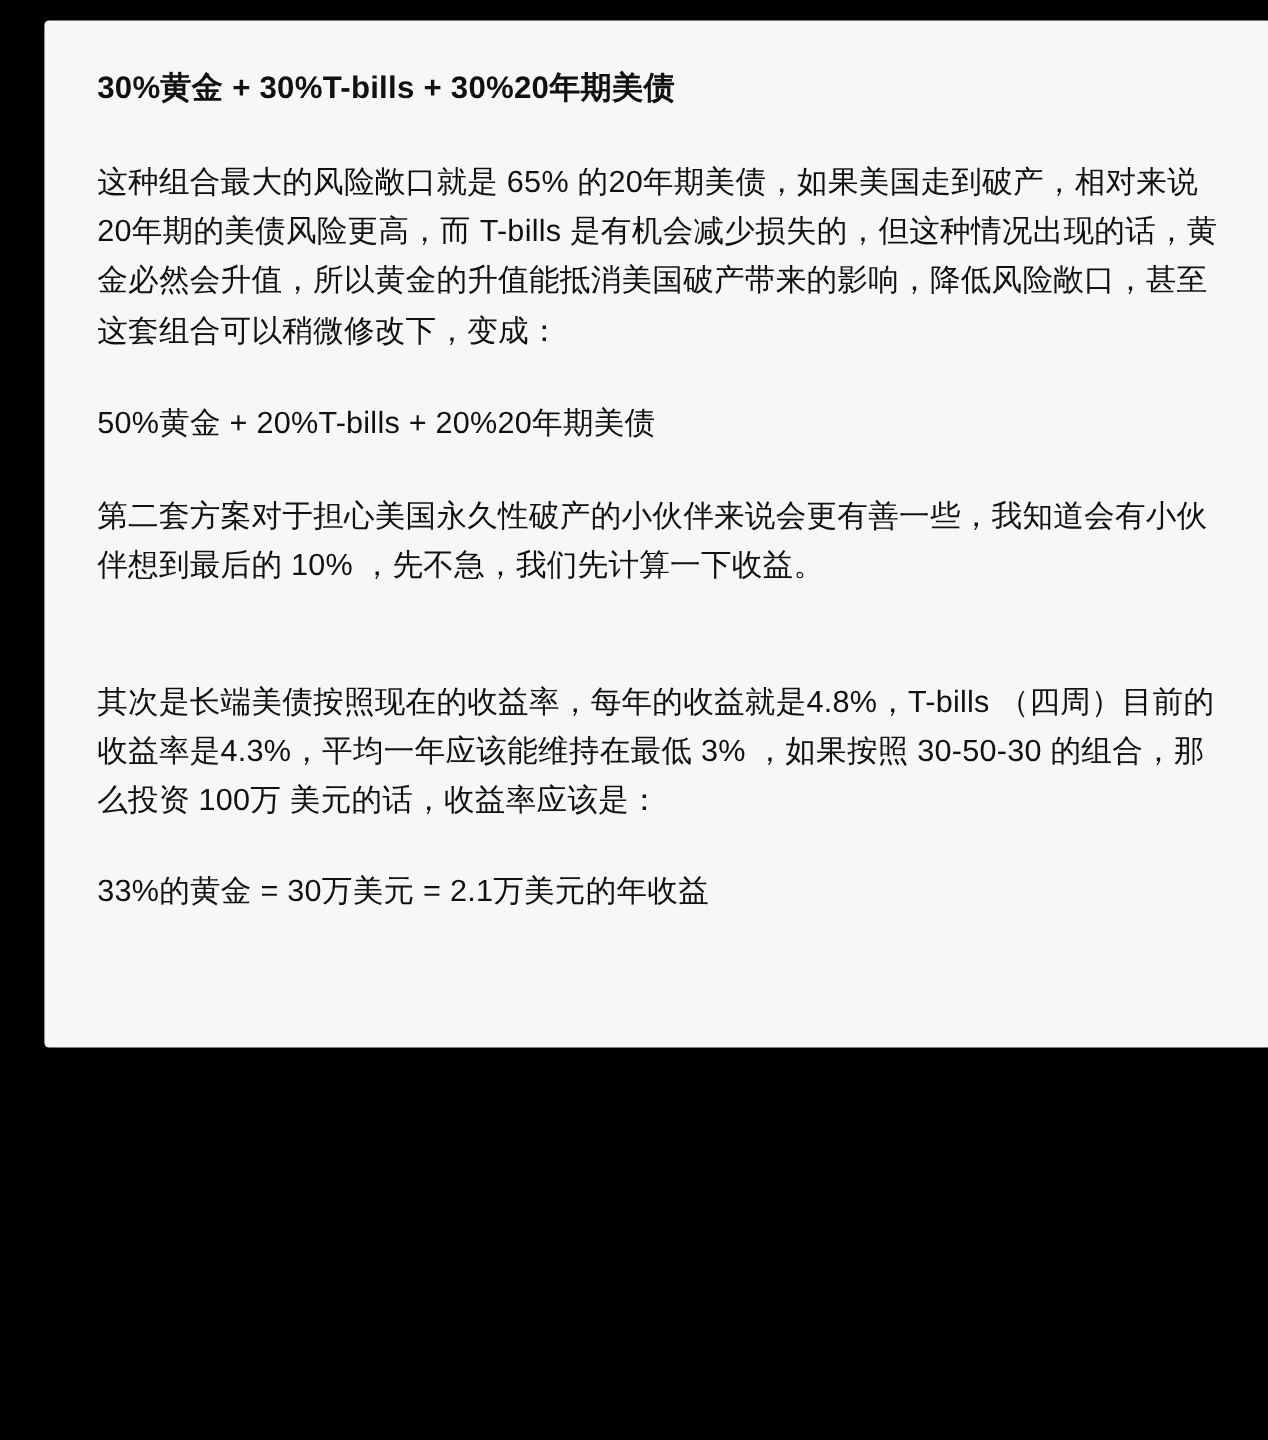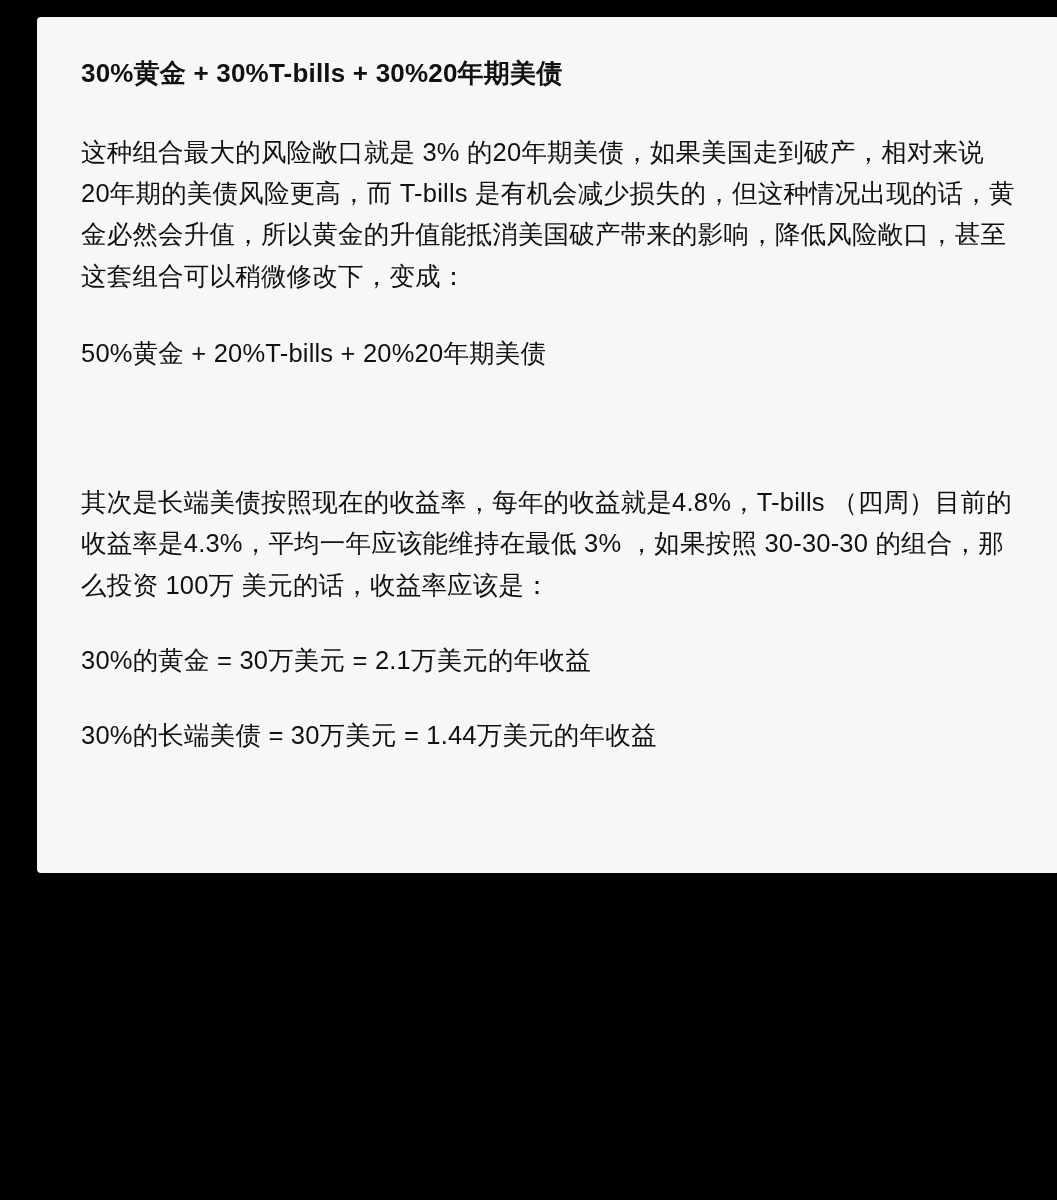--- a/index.html
+++ b/index.html
@@ -61,43 +61,43 @@
 </head>
 <body>
 
 <div class="card">
   <div class="article">
 
     <h1 class="heading">30%黄金 + 30%T-bills + 30%20年期美债</h1>
 
     <div class="gap-lg"></div>
 
-    <p class="para">这种组合最大的风险敞口就是 3% 的20年期美债，如果美国走到破产，相对来说 20年期的美债风险更高，而 T-bills 是有机会减少损失的，但这种情况出现的话，黄金必然会升值，所以黄金的升值能抵消美国破产带来的影响，降低风险敞口，甚至这套组合可以稍微修改下，变成：</p>
+    <p class="para">这种组合最大的风险敞口就是 65% 的20年期美债，如果美国走到破产，相对来说 20年期的美债风险更高，而 T-bills 是有机会减少损失的，但这种情况出现的话，黄金必然会升值，所以黄金的升值能抵消美国破产带来的影响，降低风险敞口，甚至这套组合可以稍微修改下，变成：</p>
 
     <div class="gap-md"></div>
 
     <p class="bold-para">50%黄金 + 20%T-bills + 20%20年期美债</p>
 
     <div class="gap-md"></div>
 
+    <p class="para">第二套方案对于担心美国永久性破产的小伙伴来说会更有善一些，我知道会有小伙伴想到最后的 10% ，先不急，我们先计算一下收益。</p>
 
     <div class="gap-md"></div>
 
 
     <div class="gap-md"></div>
 
-    <p class="para">其次是长端美债按照现在的收益率，每年的收益就是4.8%，T-bills （四周）目前的收益率是4.3%，平均一年应该能维持在最低 3% ，如果按照 30-30-30 的组合，那么投资 100万 美元的话，收益率应该是：</p>
+    <p class="para">其次是长端美债按照现在的收益率，每年的收益就是4.8%，T-bills （四周）目前的收益率是4.3%，平均一年应该能维持在最低 3% ，如果按照 30-50-30 的组合，那么投资 100万 美元的话，收益率应该是：</p>
 
     <div class="gap-sm"></div>
 
-    <p class="calc-line">30%的黄金 = 30万美元 = 2.1万美元的年收益</p>
+    <p class="calc-line">33%的黄金 = 30万美元 = 2.1万美元的年收益</p>
 
     <div class="gap-sm"></div>
 
-    <p class="calc-line">30%的长端美债 = 30万美元 = 1.44万美元的年收益</p>
 
     <div class="gap-sm"></div>
 
 
     <div class="gap-sm"></div>
 
 
   </div>
 </div>
 

